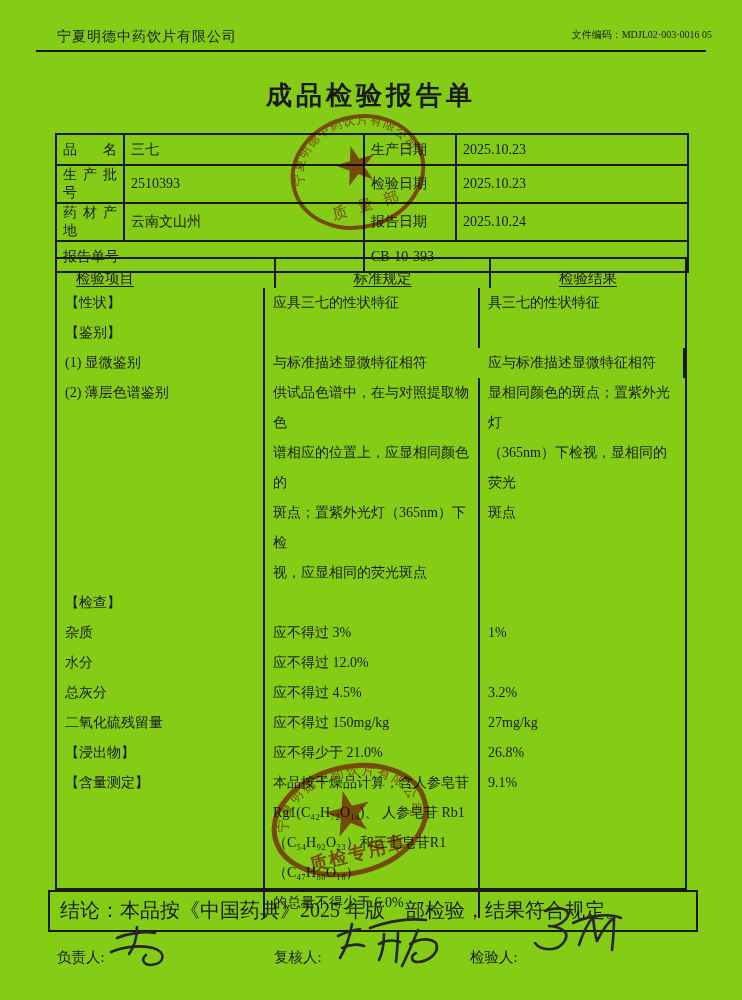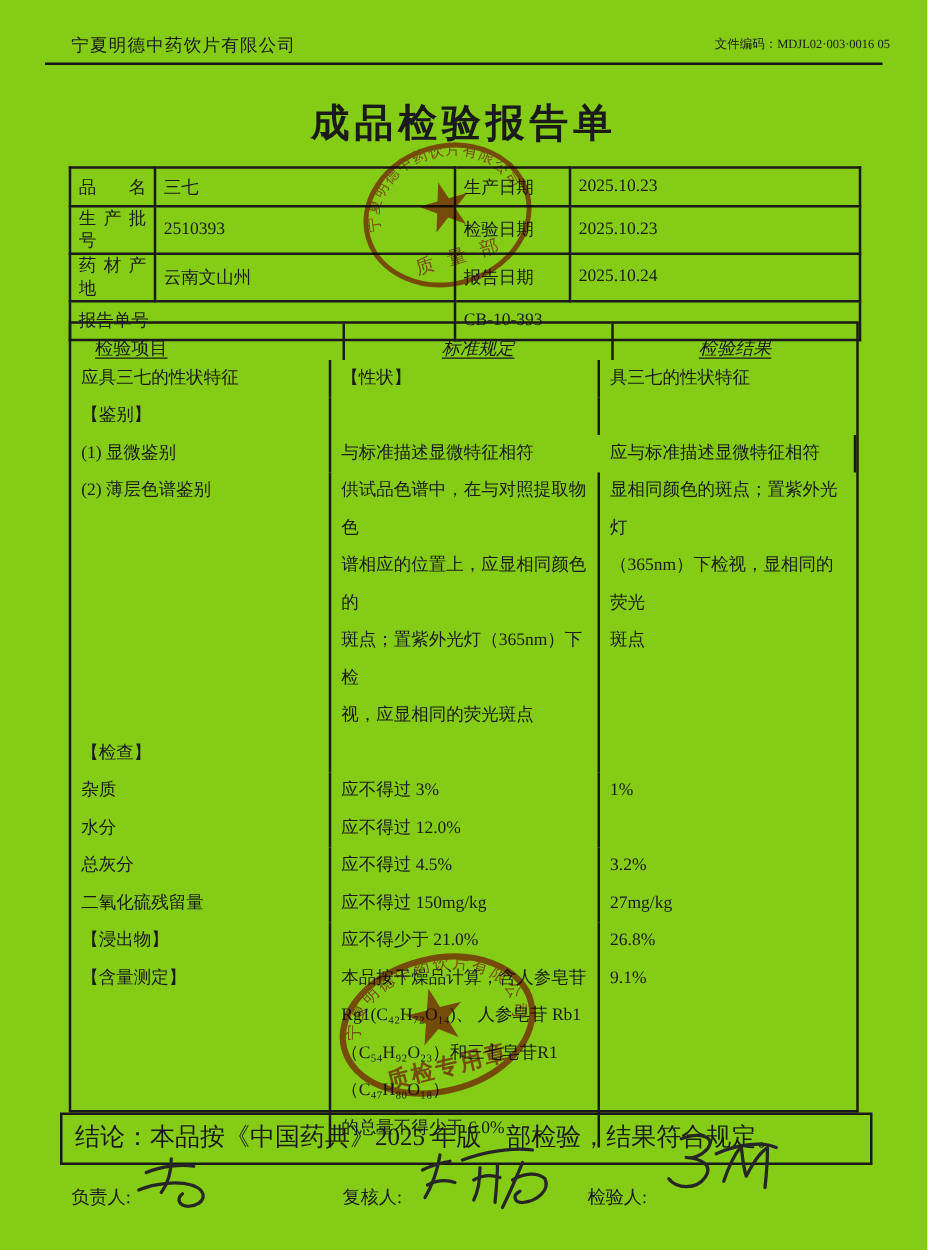--- a/index.html
+++ b/index.html
@@ -6,38 +6,38 @@
   .page{position:relative;width:742px;height:1000px;background:#84cc16;overflow:hidden;
         font-family:"Liberation Serif","DejaVu Serif",serif;color:#1a1a1a;}
 
   
   .hdr-left{position:absolute;left:57px;top:28px;font-size:14px;letter-spacing:1px;}
   .hdr-right{position:absolute;right:30px;top:28px;font-size:10px;}
   .hdr-rule{position:absolute;left:36px;top:50px;width:670px;height:2px;background:#161616;}
 
   
   .title{position:absolute;left:0;top:78px;width:100%;text-align:center;
-         font-size:31px;font-weight:bold;letter-spacing:4px;}
+         font-size:26px;font-weight:bold;letter-spacing:4px;}
 
   
   table.info{position:absolute;left:55px;top:133px;width:632px;border-collapse:collapse;table-layout:fixed;}
   table.info td{border:2px solid #1a1a1a;font-size:14px;padding:0 6px;height:29px;overflow:hidden;}
   td.jlab{text-align:justify;text-align-last:justify;}
   td.val{font-size:15px;padding-left:10px;}
 
   
   .main-table{position:absolute;left:55px;top:257px;width:632px;height:633px;
               border:2px solid #1a1a1a;box-sizing:border-box;display:flex;flex-direction:column;}
   .mt-grid{display:grid;grid-template-columns:208px 215px 1fr;}
   .mt-c{padding:0 8px;box-sizing:border-box;}
   .mt-c.b{border-right:2px solid #1a1a1a;}
   .mt-header{height:38px;padding-left:11px;}
   .mt-header .mt-c{padding-top:10px;font-size:14.5px;}
   .mt-header .mt-c u{text-underline-offset:3px;}
-  .mt-header .ctr{text-align:center;font-style:italic;}
+  .mt-header .ctr{text-align:center;}
   .mt-spacer{height:22px;}
   .mt-row .mt-c{font-size:14px;line-height:30px;min-height:30px;white-space:pre-line;}
   .mt-fill{flex:1;}
 
   
   .concl{position:absolute;left:48px;top:890px;width:650px;height:42px;border:2px solid #1a1a1a;
          box-sizing:border-box;font-size:20px;line-height:37px;padding-left:10px;overflow:hidden;}
 
   
   .sig-label{position:absolute;top:948px;font-size:14.5px;}
@@ -105,22 +105,22 @@
       <div class="mt-c b ctr"><u>标准规定</u></div>
       <div class="mt-c ctr"><u>检验结果</u></div>
     </div>
     <div class="mt-grid mt-spacer">
       <div class="mt-c b"></div>
         <div class="mt-c b"></div>
         <div class="mt-c"></div>
     </div>
     <div id="mt-rows">
         <div class="mt-grid mt-row">
+          <div class="mt-c b">【性状】</div>
           <div class="mt-c b">应具三七的性状特征</div>
-          <div class="mt-c b">【性状】</div>
           <div class="mt-c">具三七的性状特征</div>
         </div>
         <div class="mt-grid mt-row">
           <div class="mt-c b">【鉴别】</div>
           <div class="mt-c b"></div>
           <div class="mt-c"></div>
         </div>
         <div class="mt-grid mt-row">
           <div class="mt-c b">(1) 显微鉴别</div>
           <div class="mt-c">与标准描述显微特征相符</div>

